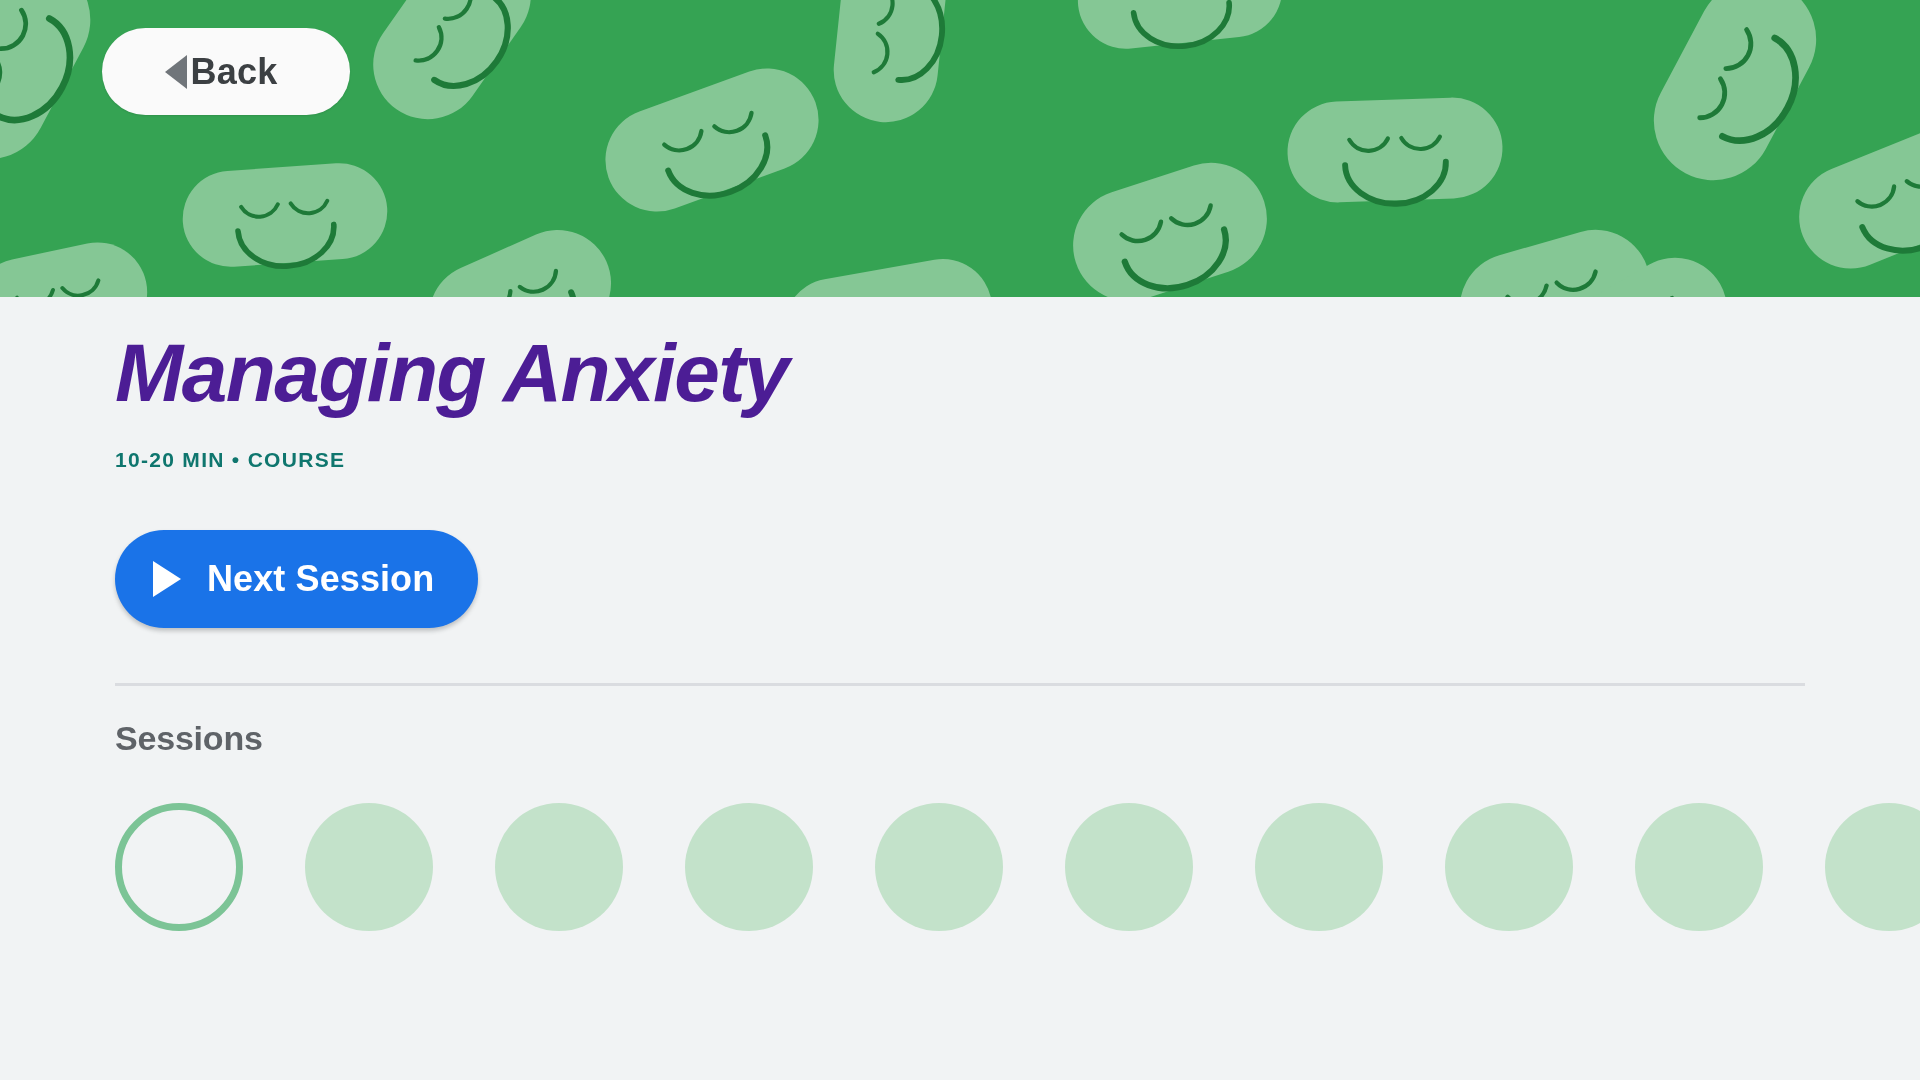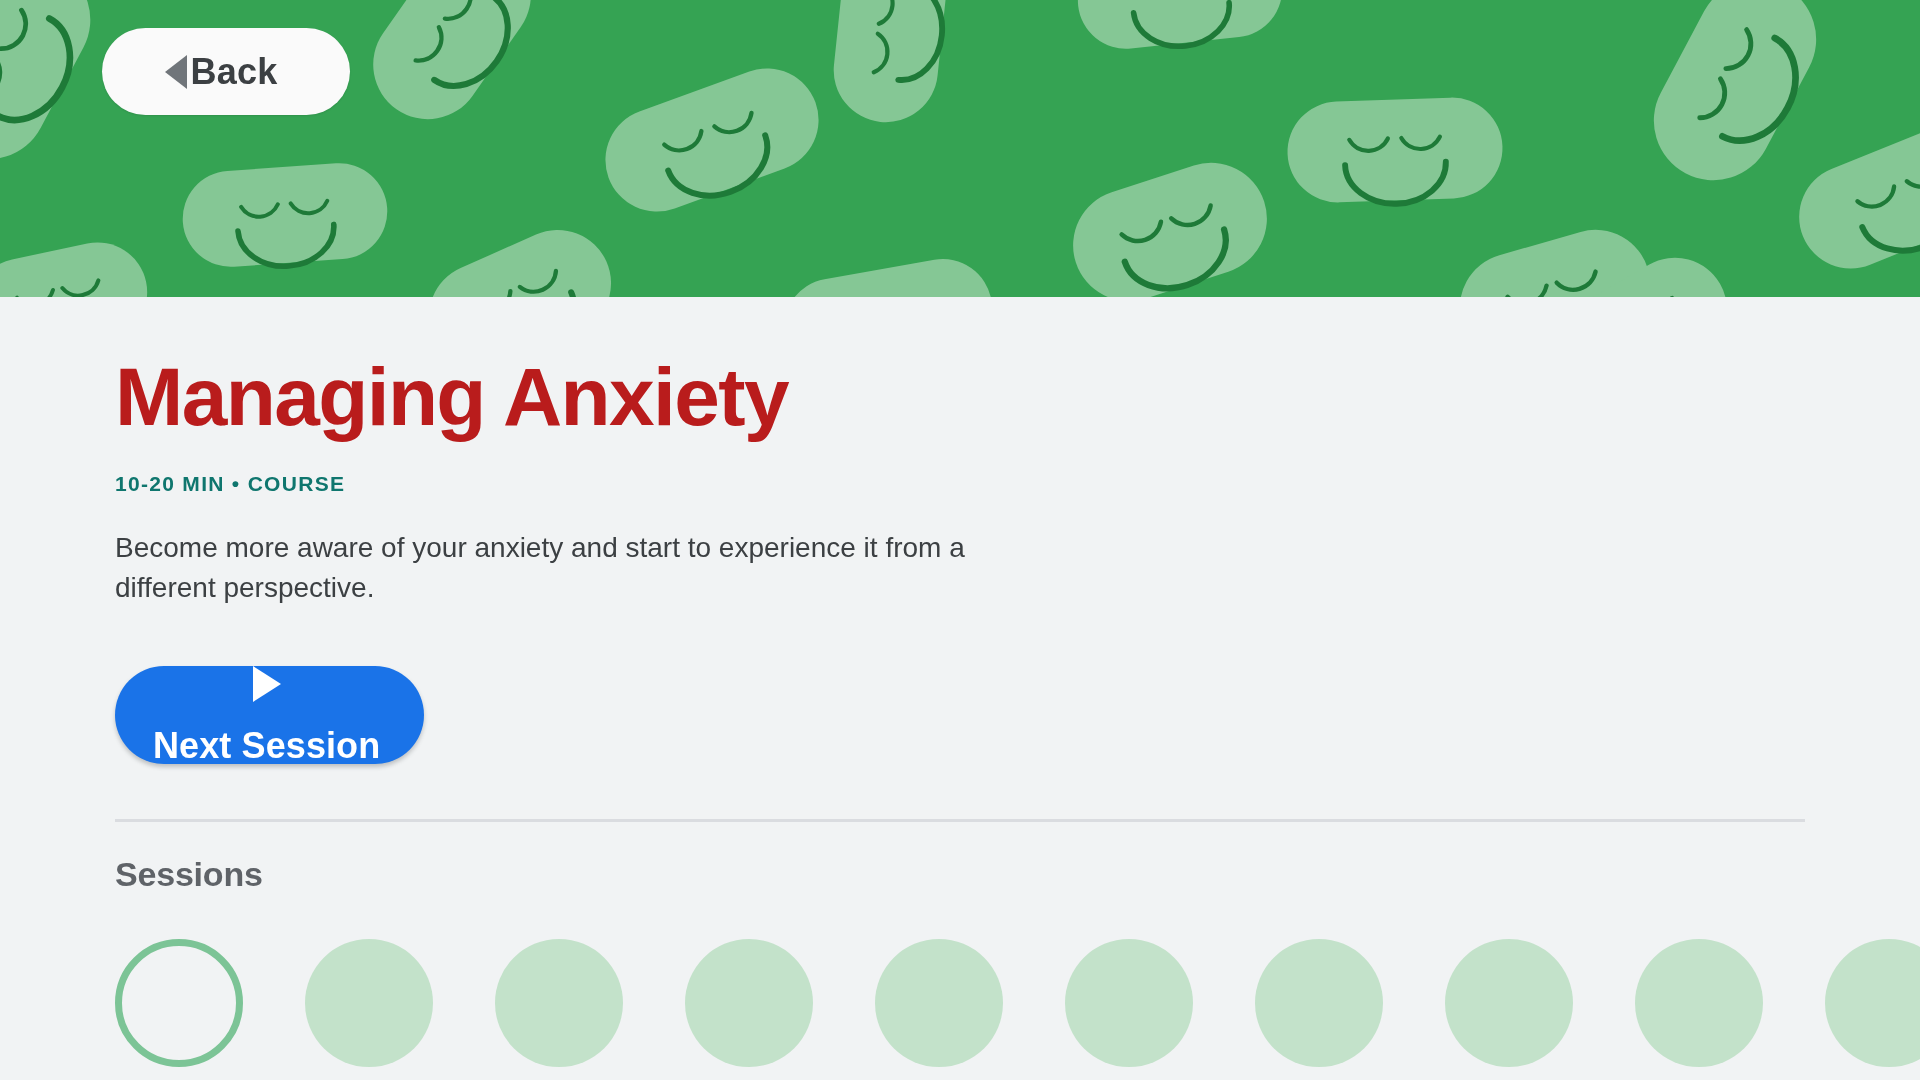--- a/index.html
+++ b/index.html
@@ -79,26 +79,27 @@
     line-height: 1;
   }
 
   
   .content {
     position: relative;
     padding: 0 115px;
   }
 
   .page-title {
-    margin-top: 59px;
+    margin-top: 35px;
     font-size: 82px;
     line-height: 1.0;
     font-weight: 700;
-    color: #b91c1c;
+    color: #4c1d95;
     letter-spacing: -1.6px;
+    font-style: italic;
   }
 
   .meta {
     margin-top: 34px;
     font-size: 21px;
     font-weight: 700;
     letter-spacing: 1.3px;
     color: #0f766e;
   }
 
@@ -116,21 +117,20 @@
     height: 98px;
     padding: 0 44px 0 38px;
     background: #1a73e8;
     border: none;
     border-radius: 49px;
     display: inline-flex;
     align-items: center;
     gap: 26px;
     cursor: pointer;
     box-shadow: 0 3px 4px rgba(60,64,67,0.28);
-    flex-direction: column;
   }
 
   .next-session-button .play {
     width: 0;
     height: 0;
     border-top: 18px solid transparent;
     border-bottom: 18px solid transparent;
     border-left: 28px solid #ffffff;
     display: block;
   }
@@ -228,21 +228,20 @@
       <span class="label">Back</span>
     </button>
   </div>
 
   <div class="content">
 
     <h1 class="page-title">Managing Anxiety</h1>
 
     <div class="meta">10-20 MIN • COURSE</div>
 
-    <p class="description">Become more aware of your anxiety and start to experience it from a different perspective.</p>
 
     <button class="next-session-button">
       <span class="play"></span>
       <span class="label">Next Session</span>
     </button>
 
     <div class="divider"></div>
 
     <h2 class="sessions-heading">Sessions</h2>
 

